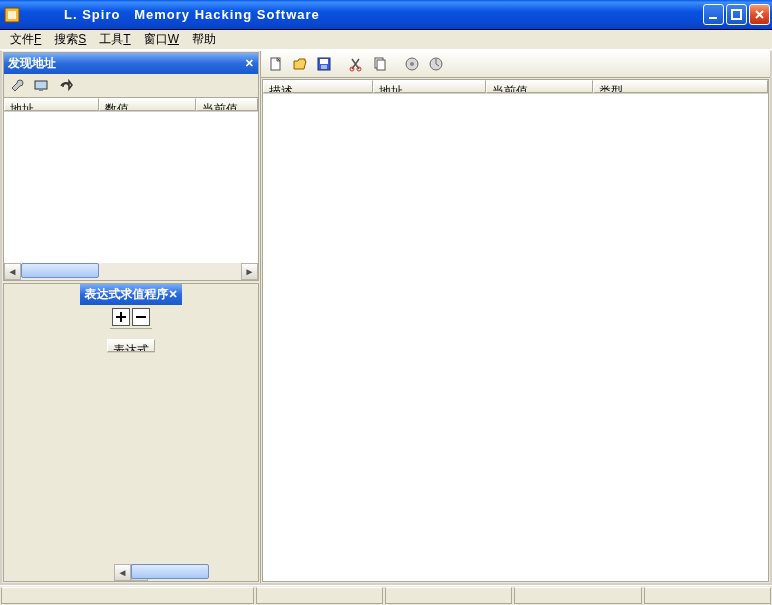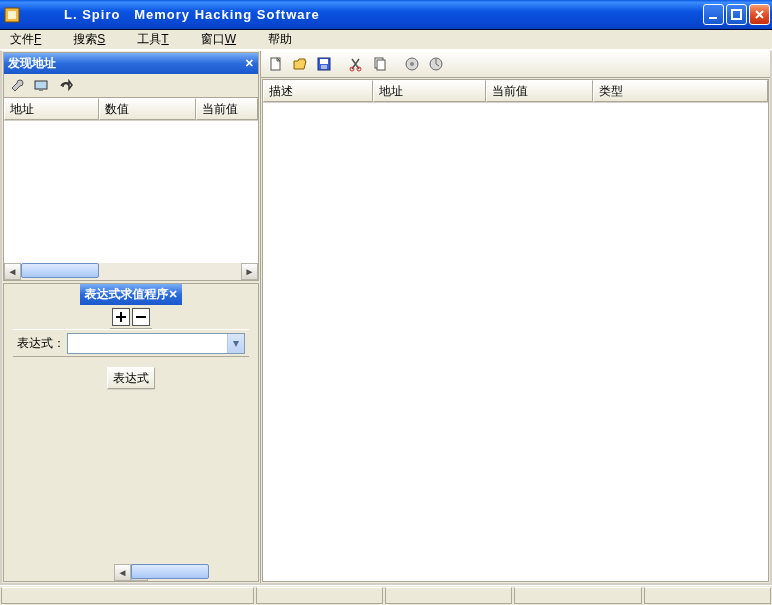--- a/index.html
+++ b/index.html
@@ -30,21 +30,21 @@
   width: 21px; height: 21px; border-radius: 3px;
   border: 1px solid #fff;
   display: flex; align-items: center; justify-content: center;
   color: #fff; font-weight: bold;
 }
 .winbtn.min, .winbtn.max { background: linear-gradient(to bottom,#3c81f3,#1658d0); }
 .winbtn.close { background: linear-gradient(to bottom,#f49b6a,#e1502b,#c72f0e); }
 .menubar {
   height: 20px; background: #ece9d8;
   display: flex; align-items: center;
-  padding: 0 4px; gap: 20px;
+  padding: 0 4px; gap: 1px;
   border-bottom: 1px solid #fff;
 }
 .menuitem { padding: 1px 6px; cursor: default; }
 .menuitem .mn { text-decoration: underline; }
 
 .workspace {
   flex: 1; display: flex;
   border: 2px solid #d4d0c8;
   border-top: 1px solid #fff;
   background: #ece9d8;
@@ -76,21 +76,21 @@
   border-bottom: 1px solid #aca899;
   display: flex; align-items: center; padding: 0 2px; gap: 2px;
 }
 .tbtn {
   width: 22px; height: 22px;
   border: 1px solid transparent;
   display: flex; align-items: center; justify-content: center;
 }
 .tsep { width:6px; }
 .listheader {
-  height: 23px; display: flex; background: #ece9d8;
+  height: 14px; display: flex; background: #ece9d8;
   border-bottom: 1px solid #d4d0c8;
 }
 .lh-col {
   border: 1px solid #fff;
   border-right: 1px solid #aca899; border-bottom: 1px solid #aca899;
   background: linear-gradient(to bottom,#fefefe,#ece9d8);
   padding: 2px 5px; font-size: 12px;
   overflow: hidden; white-space: nowrap;
 }
 .listbody { background: #fff; flex: 1; border-top: 1px solid #fff; min-height:0;}
@@ -230,27 +230,20 @@
             <svg width="12" height="12">
               <path d="M6 1 V11 M1 6 H11" stroke="#000" stroke-width="2"></path>
             </svg>
           </div>
         <div class="tbtn" style="border:1px solid #555;width:18px;height:18px;background:#fff">
             <svg width="12" height="12">
               <path d="M1 6 H11" stroke="#000" stroke-width="2"></path>
             </svg>
           </div>
       </div>
-      <div class="exprrow">
-        <label>表达式：</label>
-        <div class="combo">
-          <input type="text" style="">
-          <div class="dd">▾</div>
-        </div>
-      </div>
       <div style="height:10px;background:#ece9d8;border-top:1px solid #fff;border-bottom:1px solid #aca899"></div>
       <div class="listheader">
         <div class="lh-col" style="flex:1">表达式</div>
       </div>
       <div class="listbody"></div>
       <div class="scrollbar-h">
         <div class="sbtn">◄</div>
         <div class="strack">
             <div class="sthumb"></div>
           </div>

